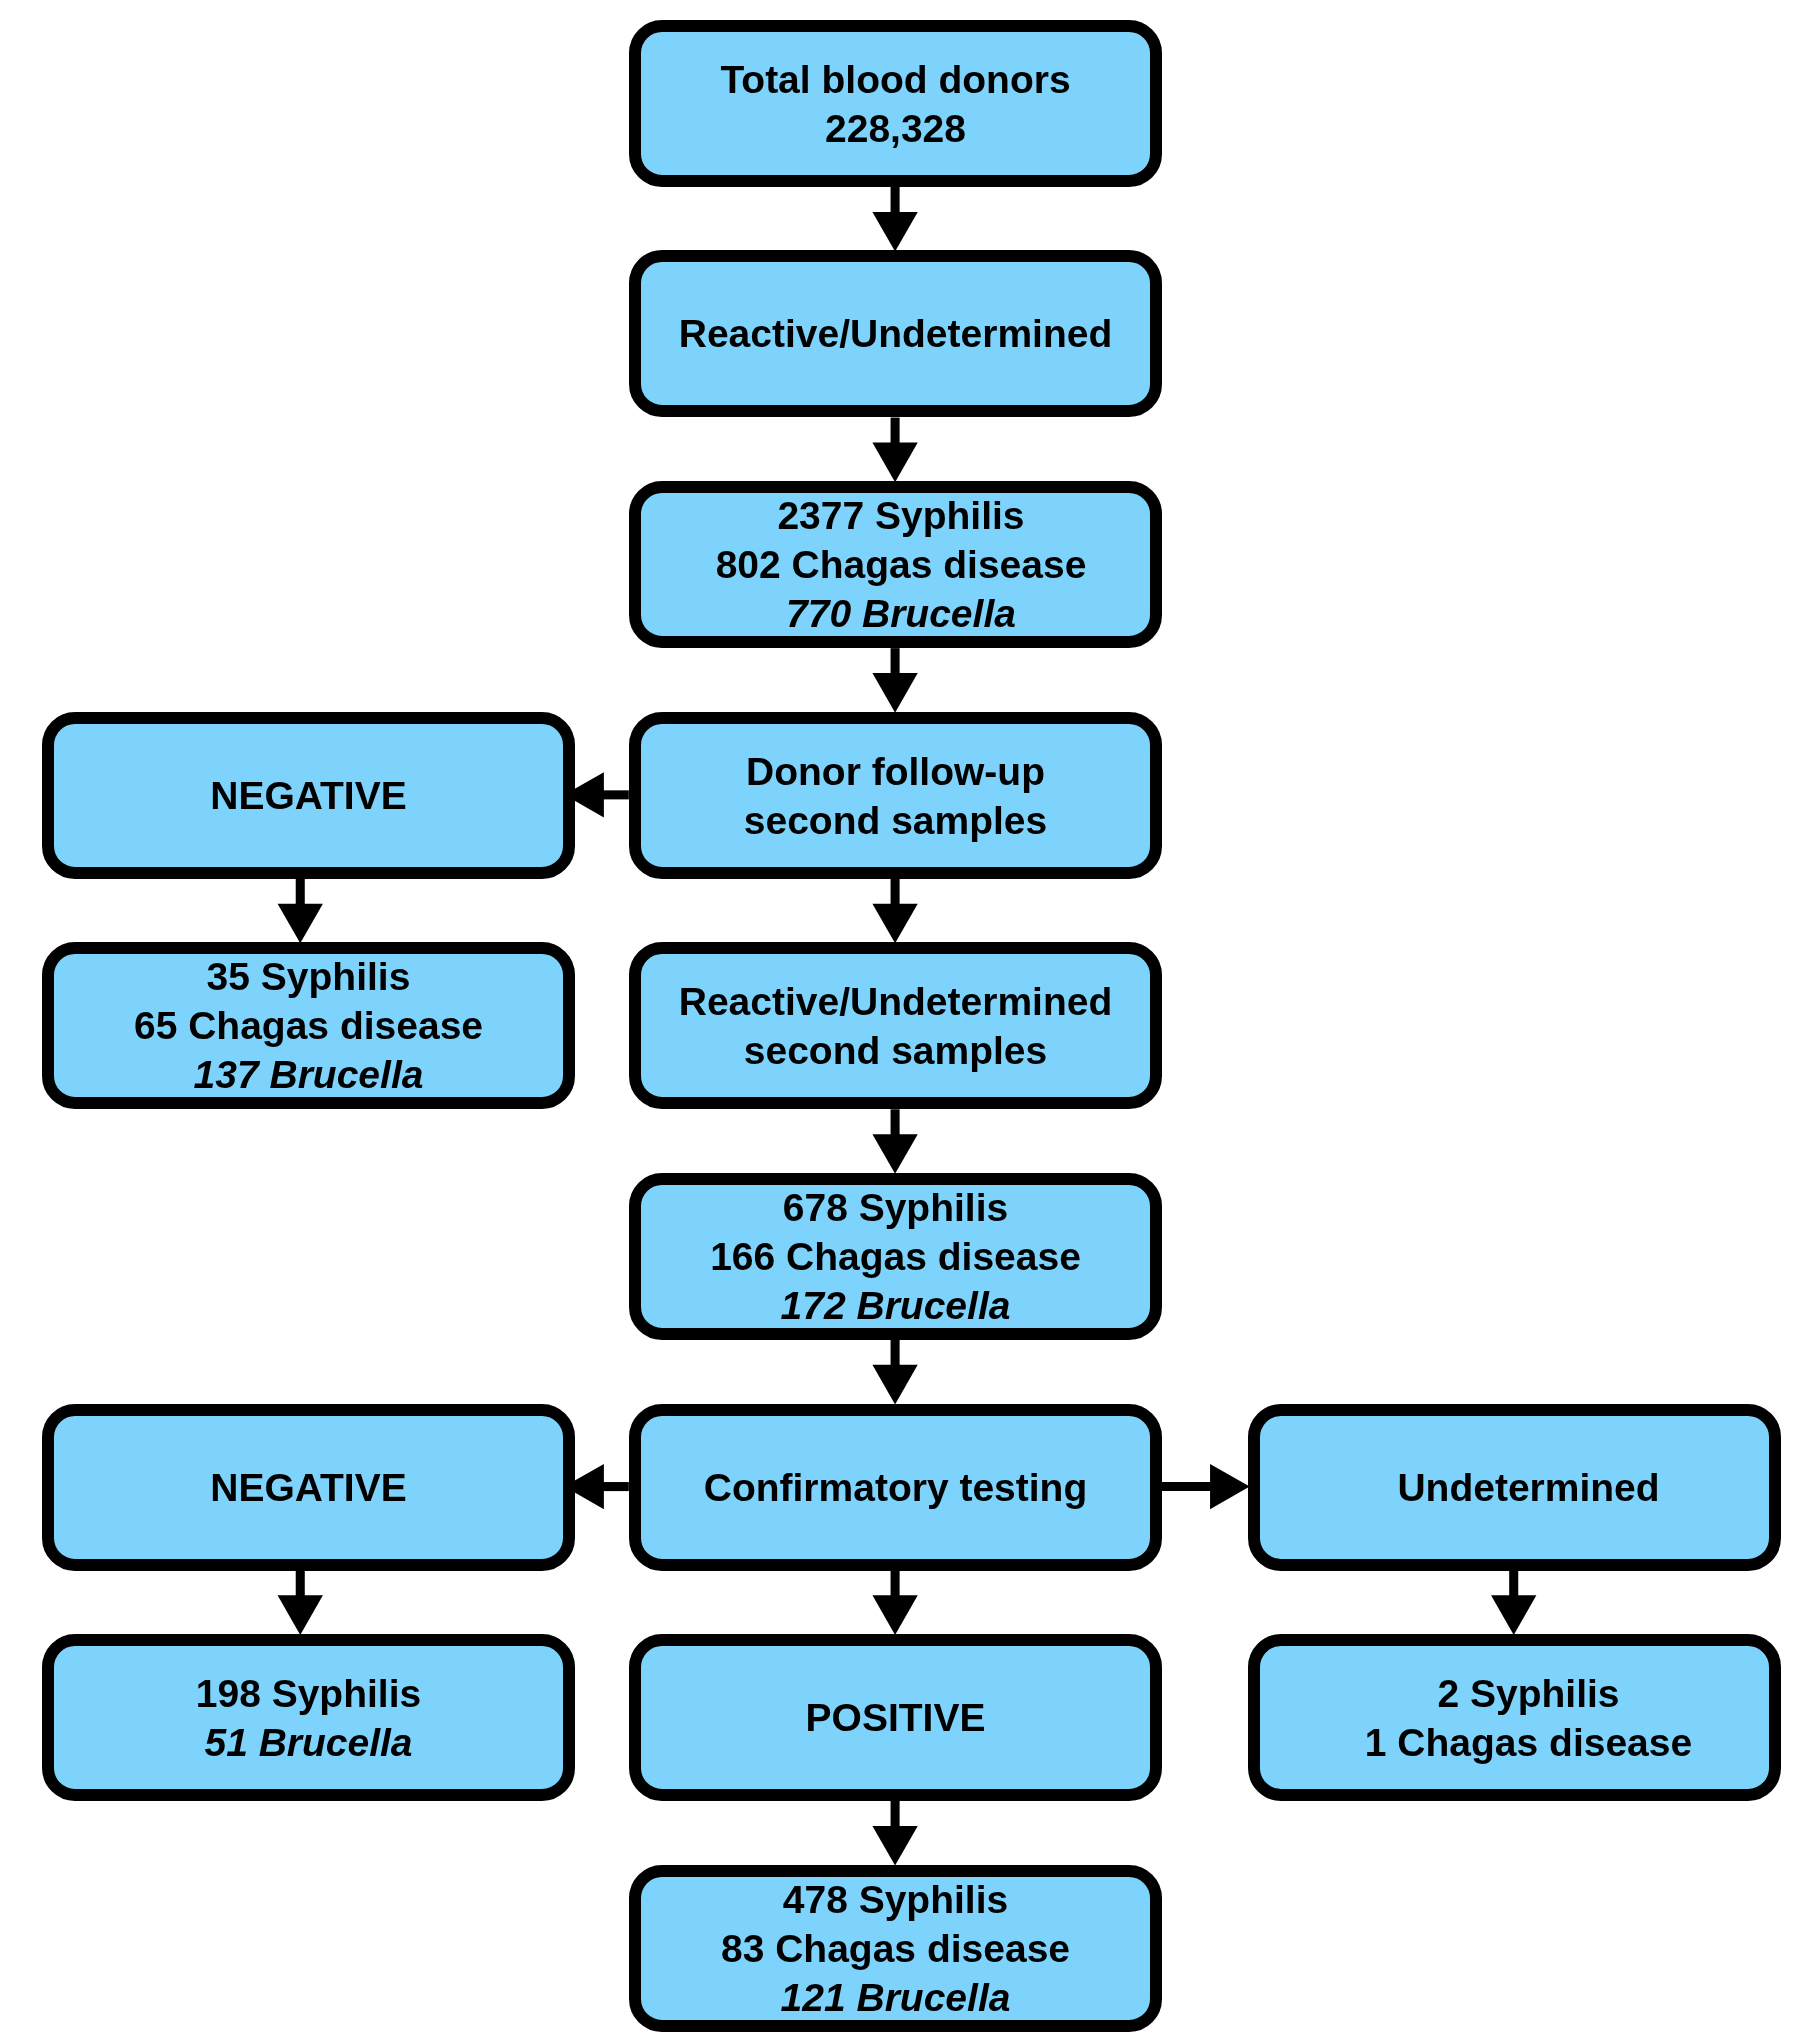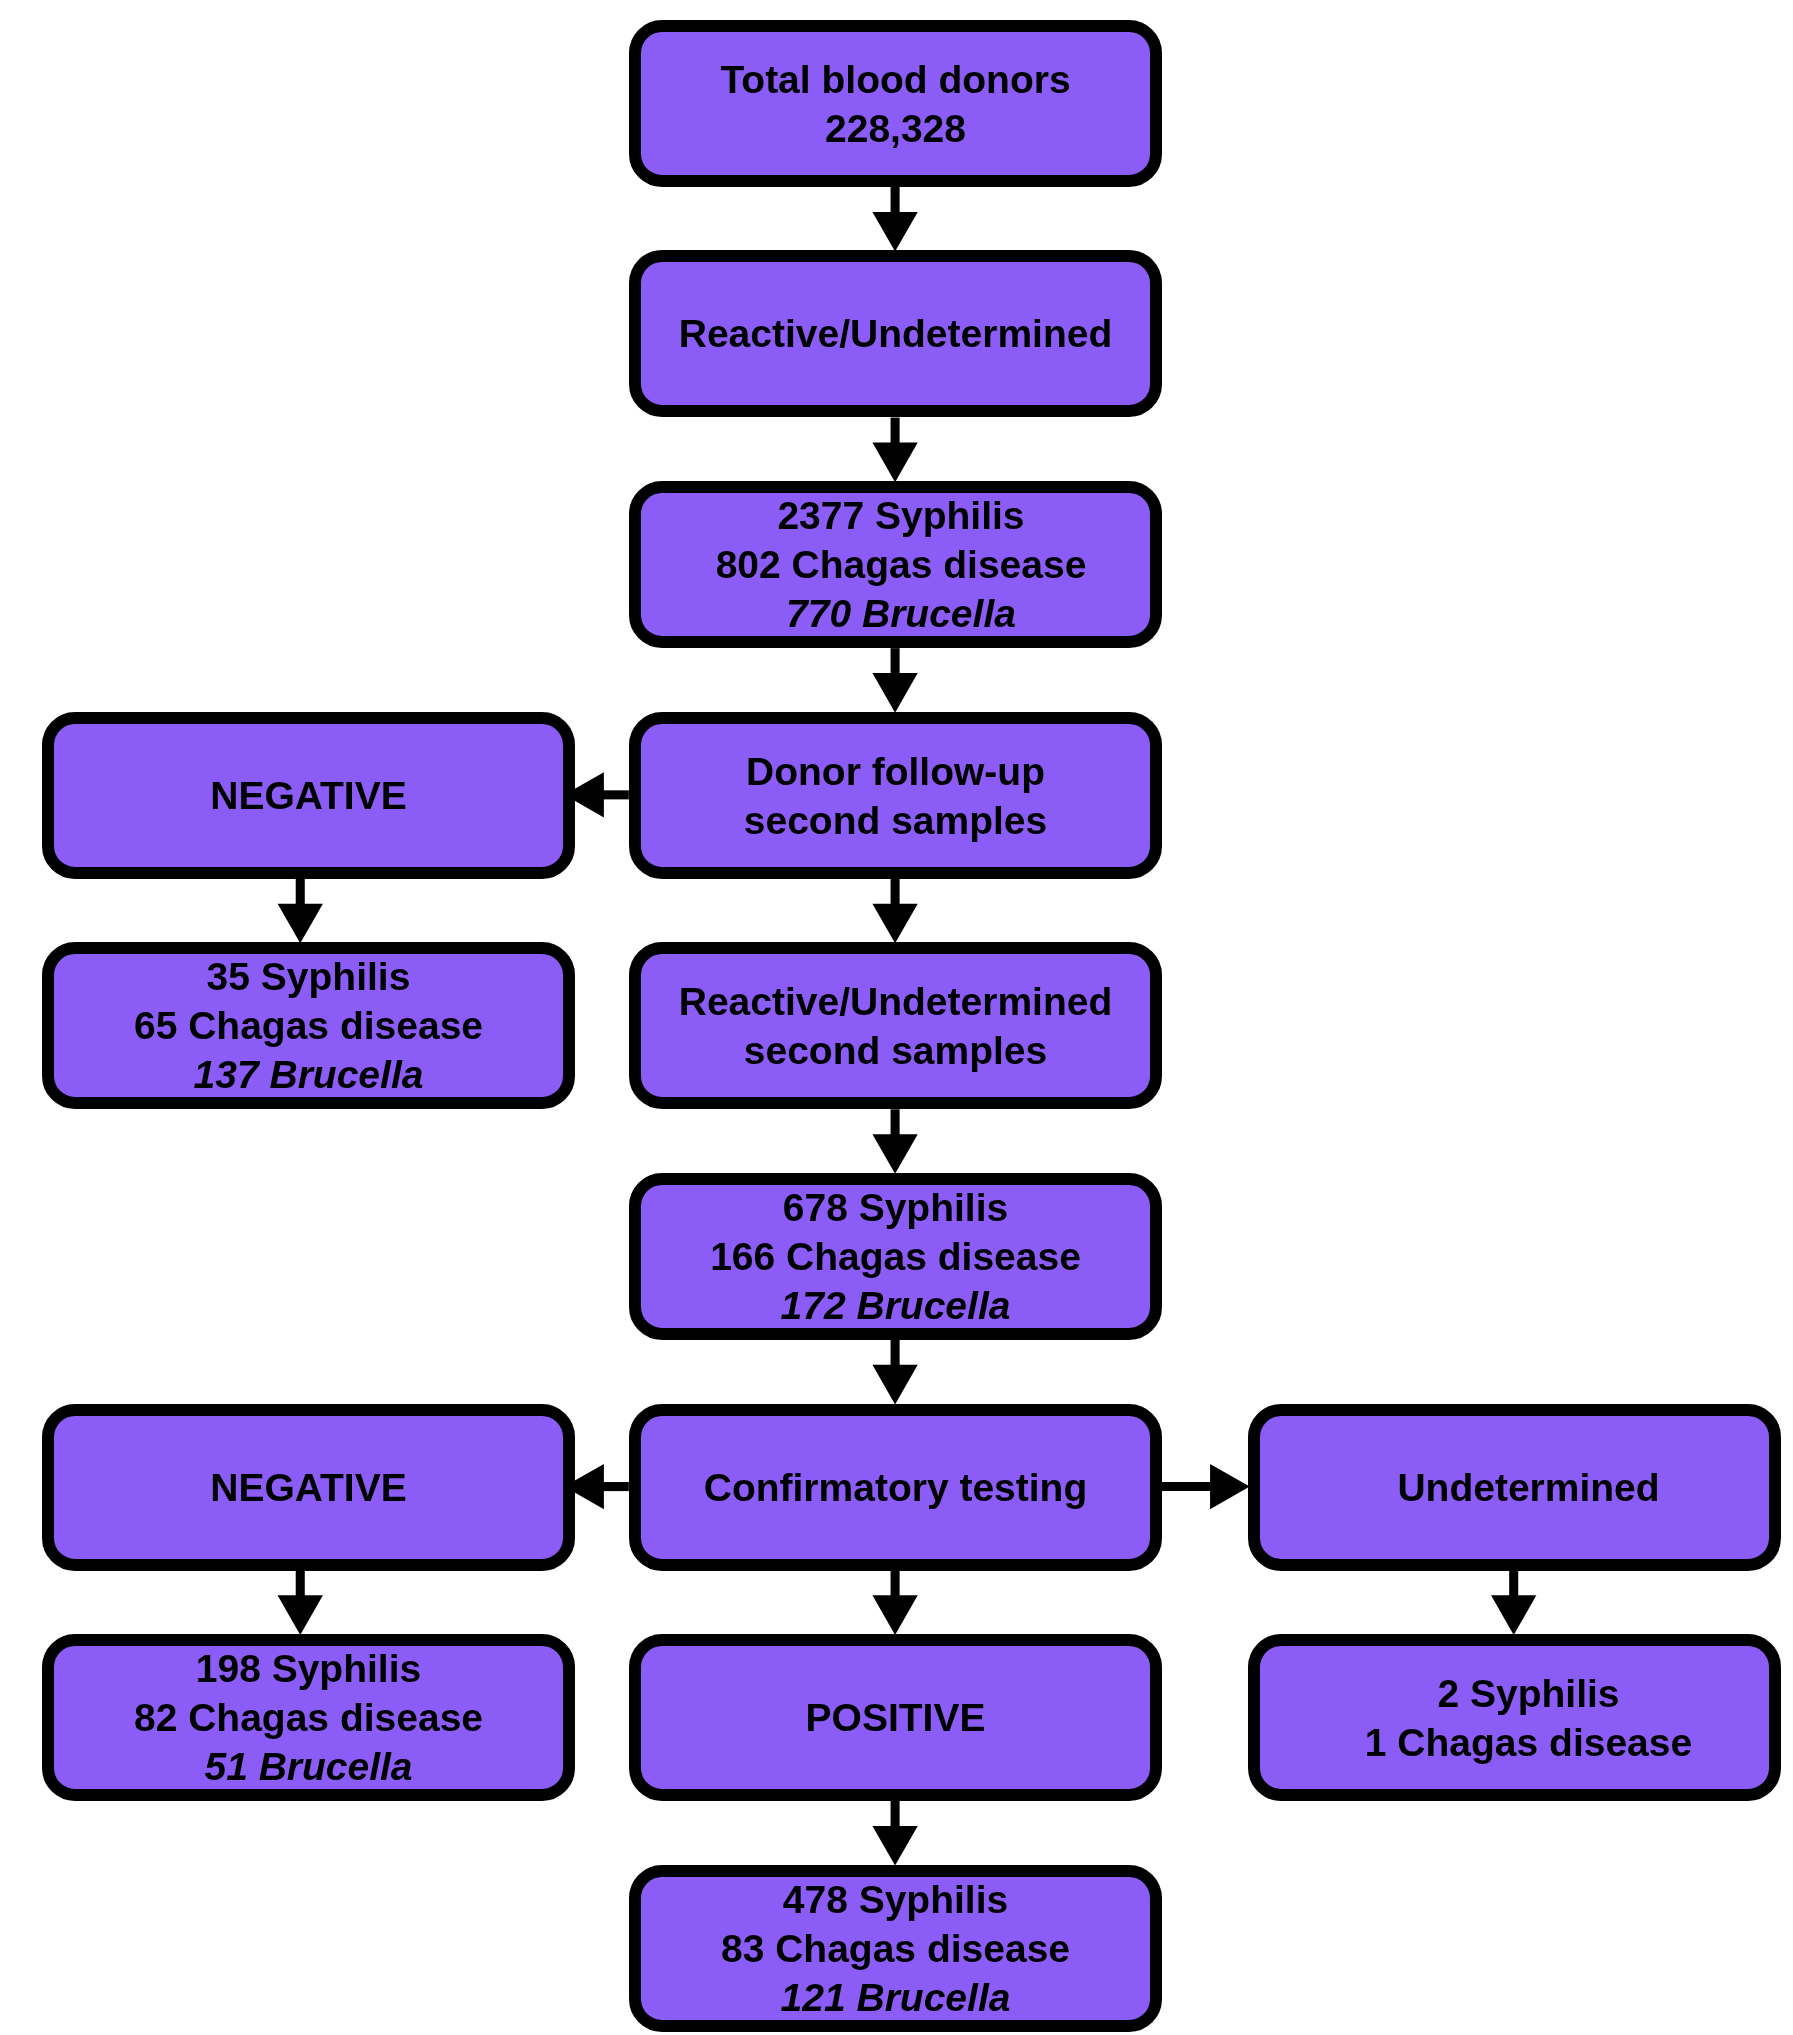--- a/index.html
+++ b/index.html
@@ -13,21 +13,21 @@
     width: 1793px;
     height: 2035px;
     background: #ffffff;
     overflow: hidden;
   }
   .box {
     position: absolute;
     width: 533px;
     height: 167px;
     box-sizing: border-box;
-    background: #8b5cf6;
+    background: #7dd3fc;
     border: 12px solid #000000;
     border-radius: 33px;
     display: flex;
     flex-direction: column;
     align-items: center;
     justify-content: center;
     text-align: center;
     font-weight: bold;
     font-size: 39px;
     line-height: 49px;
@@ -171,21 +171,20 @@
   </div>
   <div class="box col-c r7">
     <div class="ln">Confirmatory testing</div>
   </div>
   <div class="box col-r r7">
     <div class="ln">Undetermined</div>
   </div>
 
   <div class="box col-l r8">
     <div class="ln">198 Syphilis</div>
-    <div class="ln">82 Chagas disease</div>
     <div class="ln it">51 Brucella</div>
   </div>
   <div class="box col-c r8">
     <div class="ln">POSITIVE</div>
   </div>
   <div class="box col-r r8">
     <div class="ln">2 Syphilis</div>
     <div class="ln">1 Chagas disease</div>
   </div>
 

